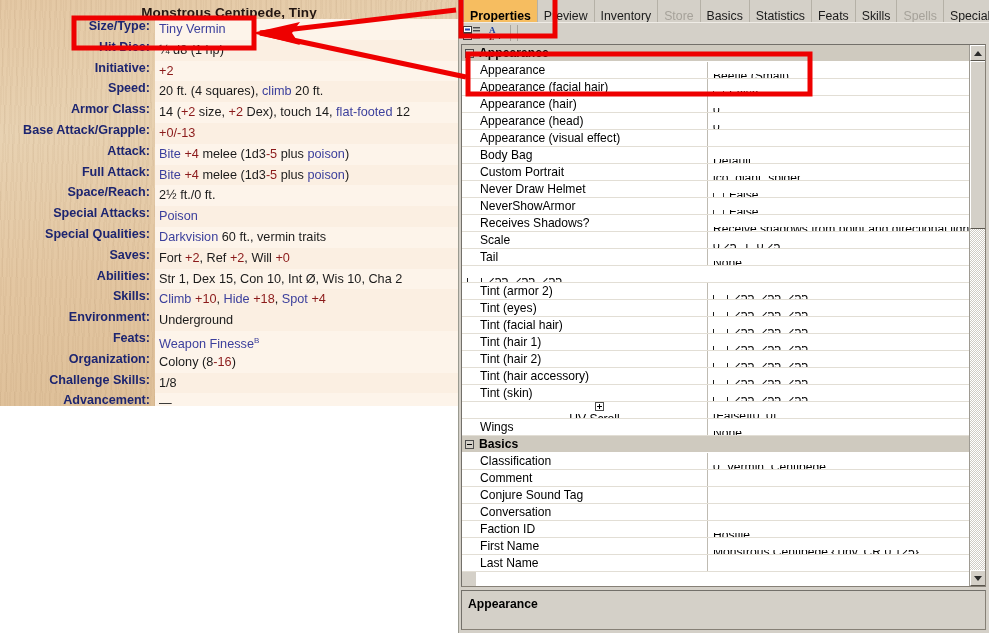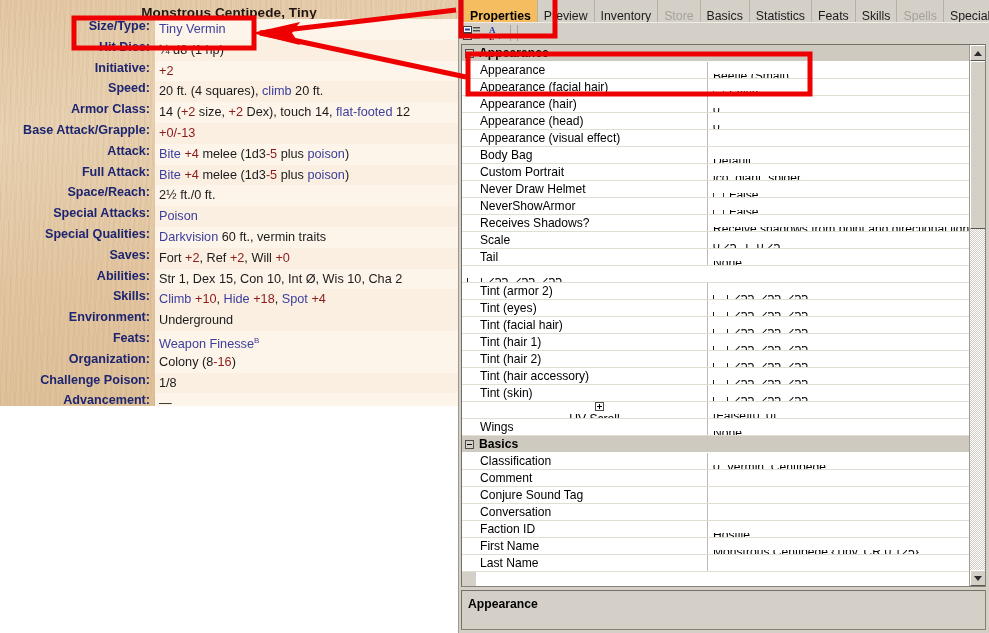--- a/index.html
+++ b/index.html
@@ -234,21 +234,21 @@
       </div>
       <div class="srow">
         <div class="sk">Feats:</div>
         <div class="sv"><span class="lnk">Weapon Finesse</span><span class="sup">B</span></div>
       </div>
       <div class="srow">
         <div class="sk">Organization:</div>
         <div class="sv">Colony (8<span class="num">-16</span>)</div>
       </div>
       <div class="srow alt">
-        <div class="sk">Challenge Poison:</div>
+        <div class="sk">Challenge Skills:</div>
         <div class="sv">1/8</div>
       </div>
       <div class="srow">
         <div class="sk">Advancement:</div>
         <div class="sv">—</div>
       </div>
     </div>
 </div>
 
 <div id="props">

